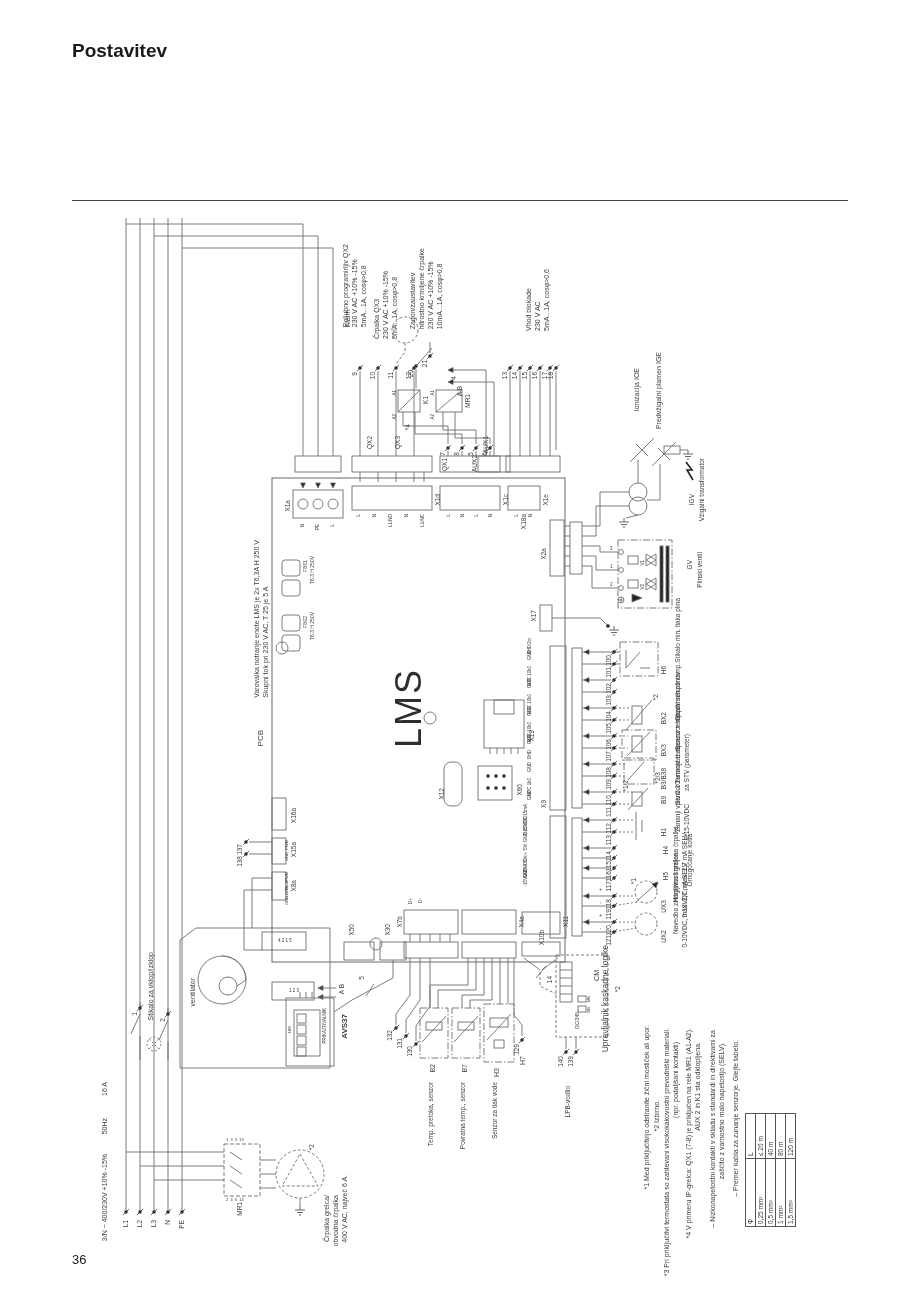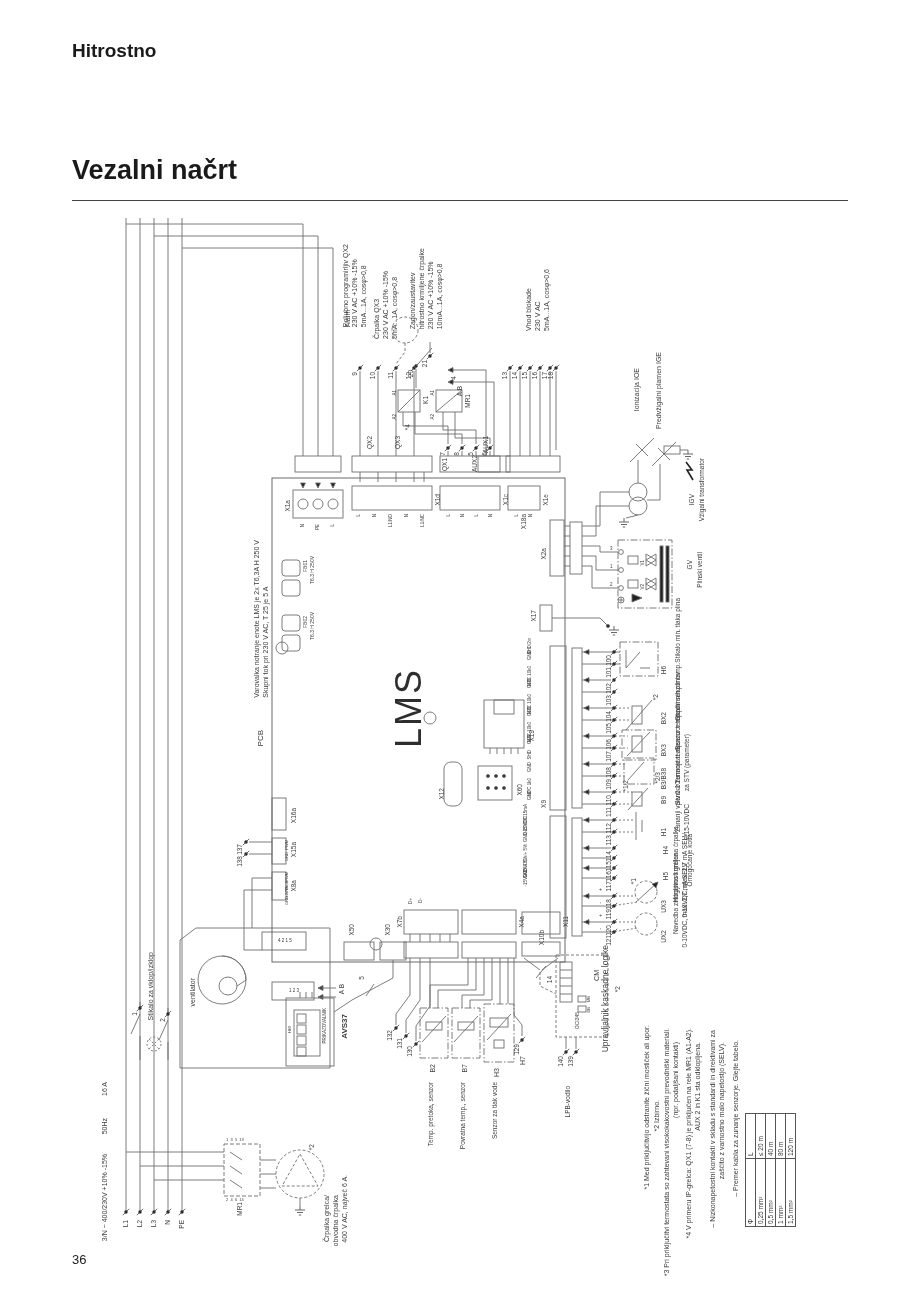--- a/index.html
+++ b/index.html
@@ -23,22 +23,21 @@
         transform:rotate(-90deg);transform-origin:0 0;}
   #ctab table{border-collapse:collapse;width:114px;}
   #ctab td{border:0.5px solid #555;font-size:6.5px;color:#333;padding:0 2px;height:9px;line-height:9px;}
   #ctab td.c2{width:40px;}
 </style>
 </head>
 <body>
 
 <div id="page">
 
-  <div class="h1">Hitrostno</div>
-  <div class="h2">Vezalni načrt</div>
+  <div class="h1">Postavitev</div>
   <div class="rule"></div>
   <div class="pn">36</div>
 
   <svg width="920" height="1301" viewBox="0 0 920 1301">
     <defs>
       <g id="t" stroke="#444" stroke-width="0.8">
           <circle r="1.7" fill="#222" stroke="none"></circle>
           <line x1="-3.2" y1="3.2" x2="3.2" y2="-3.2"></line>
         </g>
       <g id="d">

